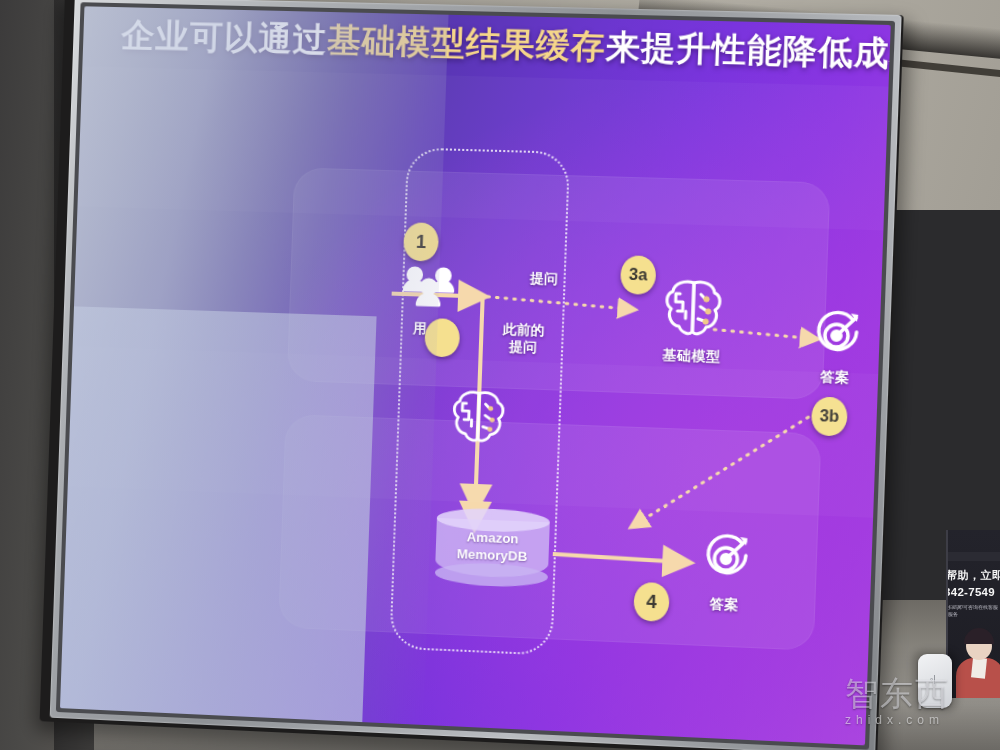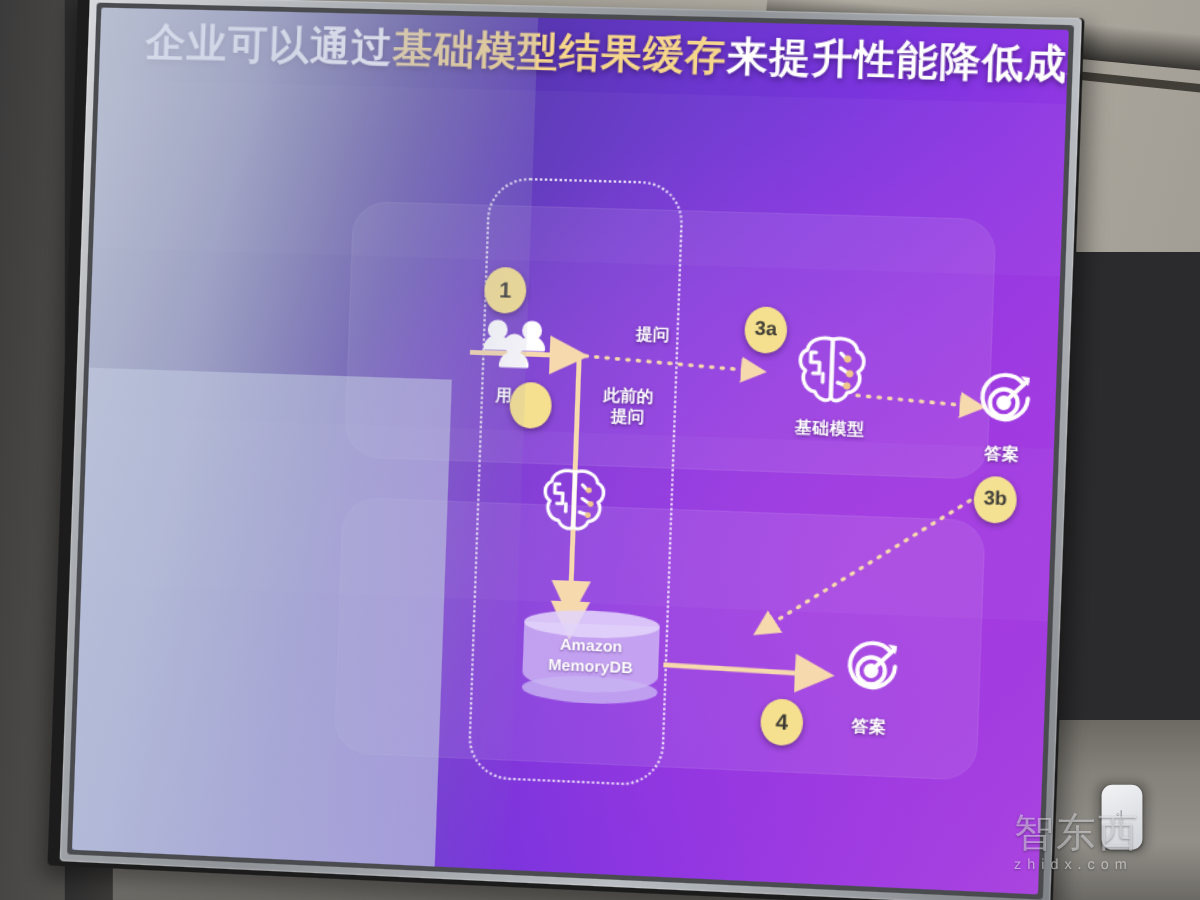--- a/index.html
+++ b/index.html
@@ -132,20 +132,33 @@
 <div class="stage">
 
   <div class="wall-upper"></div>
   <div class="wall-seam"></div>
   <div class="wall-seam2"></div>
   <div class="wall-bottom"></div>
   <div class="floor-shadow"></div>
   <div class="wall-left"></div>
   <div class="wall-left-dark"></div>
 
+  <div class="poster">
+    <div class="poster-strip"></div>
+    <div class="poster-l1">帮助，立即</div>
+    <div class="poster-l2">342-7549</div>
+    <div class="poster-l3">扫码即可咨询在线客服
+服务</div>
+    <div class="poster-face">
+      <div class="pf-body"></div>
+        <div class="pf-collar"></div>
+      <div class="pf-head"></div>
+        <div class="pf-hair"></div>
+    </div>
+  </div>
 
   <div class="wallpanel-shadow"></div>
   <div class="wallpanel">
     <div class="wp-dot">◦|</div>
   </div>
 
   <div class="tv">
     <div class="tv-shadow"></div>
     <div class="tv-back"></div>
     <div class="bezel"></div>

